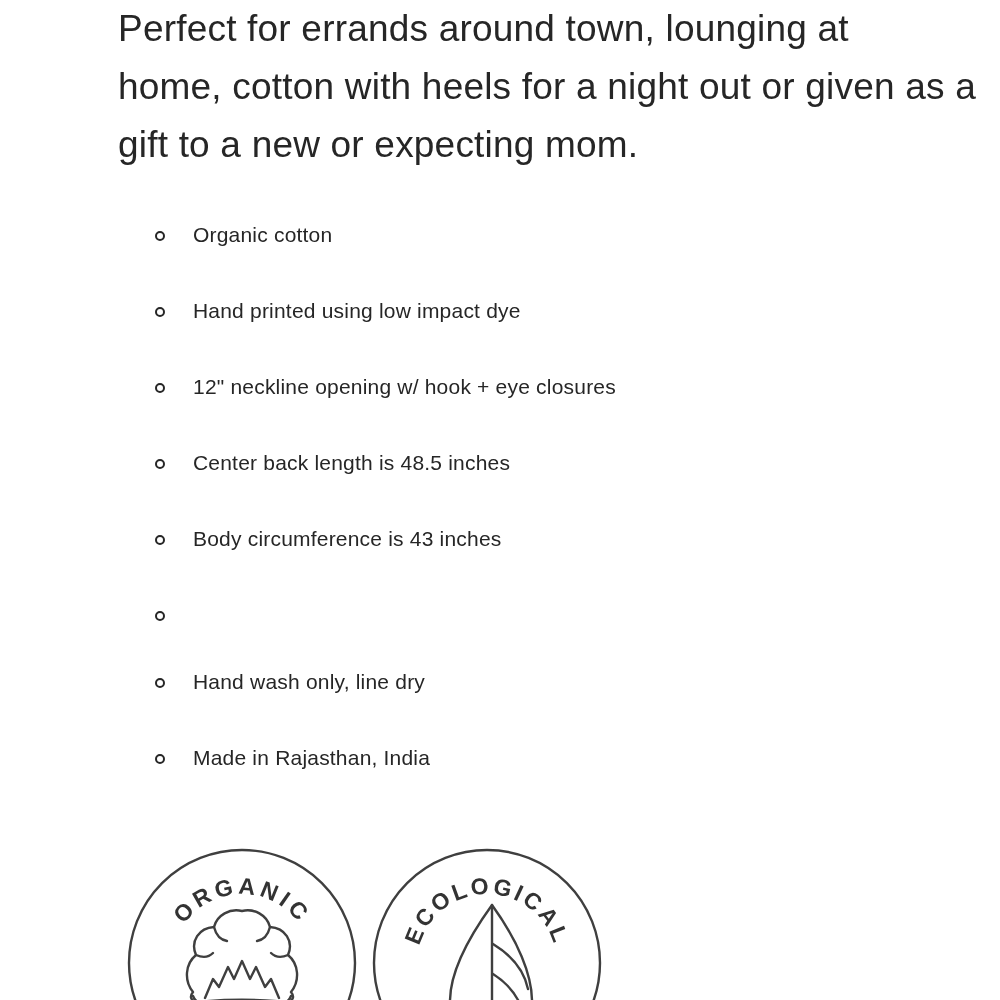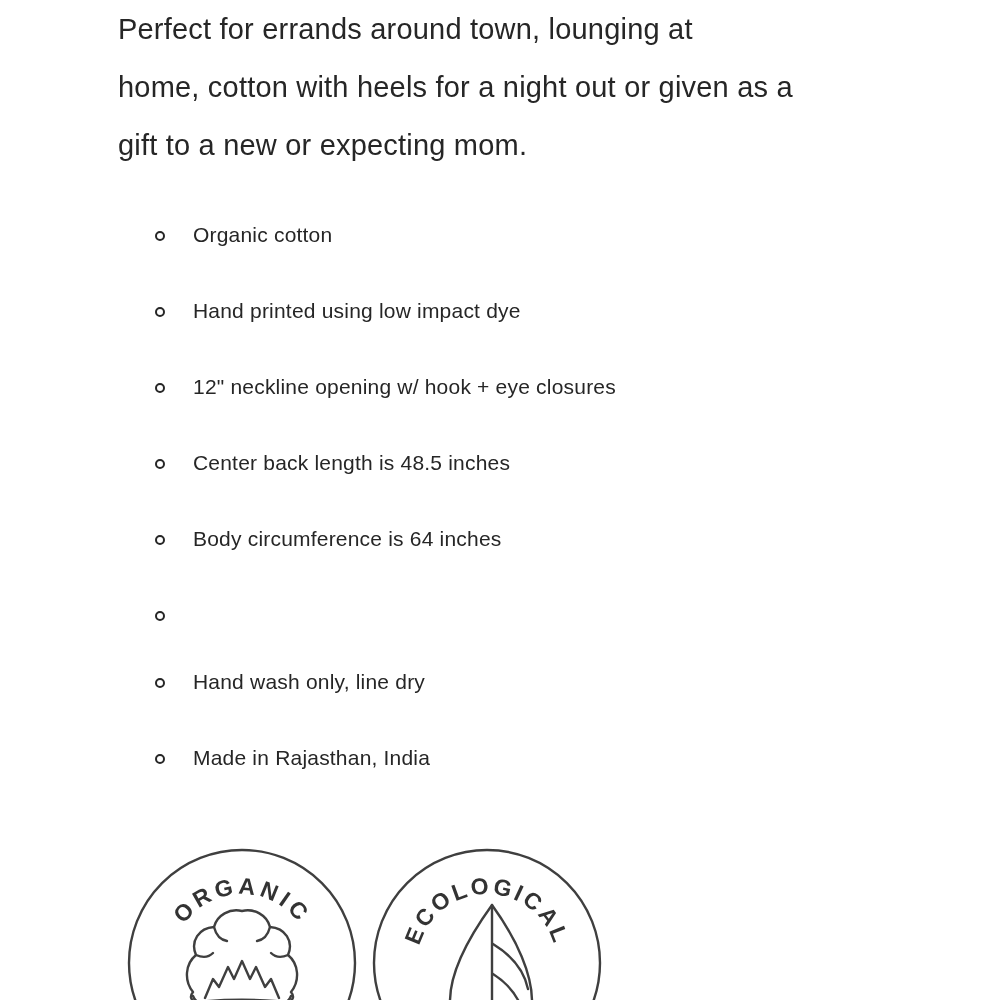--- a/index.html
+++ b/index.html
@@ -16,21 +16,21 @@
     color: #262626;
   }
   .content {
     position: absolute;
     left: 118px;
     top: 0;
     width: 800px;
   }
   .desc {
     margin: 0;
-    font-size: 29px;
+    font-size: 37px;
     line-height: 58px;
     font-weight: 400;
     letter-spacing: 0.2px;
     color: #262626;
   }
   .desc .line {
     display: block;
     white-space: nowrap;
   }
   ul.features {
@@ -99,21 +99,21 @@
     <li>
       <span class="bullet"></span>
       <span>12" neckline opening w/ hook + eye closures</span>
     </li>
     <li>
       <span class="bullet"></span>
       <span>Center back length is 48.5 inches</span>
     </li>
     <li>
       <span class="bullet"></span>
-      <span>Body circumference is 64 inches</span>
+      <span>Body circumference is 43 inches</span>
     </li>
     <li>
       <span class="bullet"></span>
     </li>
     <li>
       <span class="bullet"></span>
       <span>Hand wash only, line dry</span>
     </li>
     <li>
       <span class="bullet"></span>

